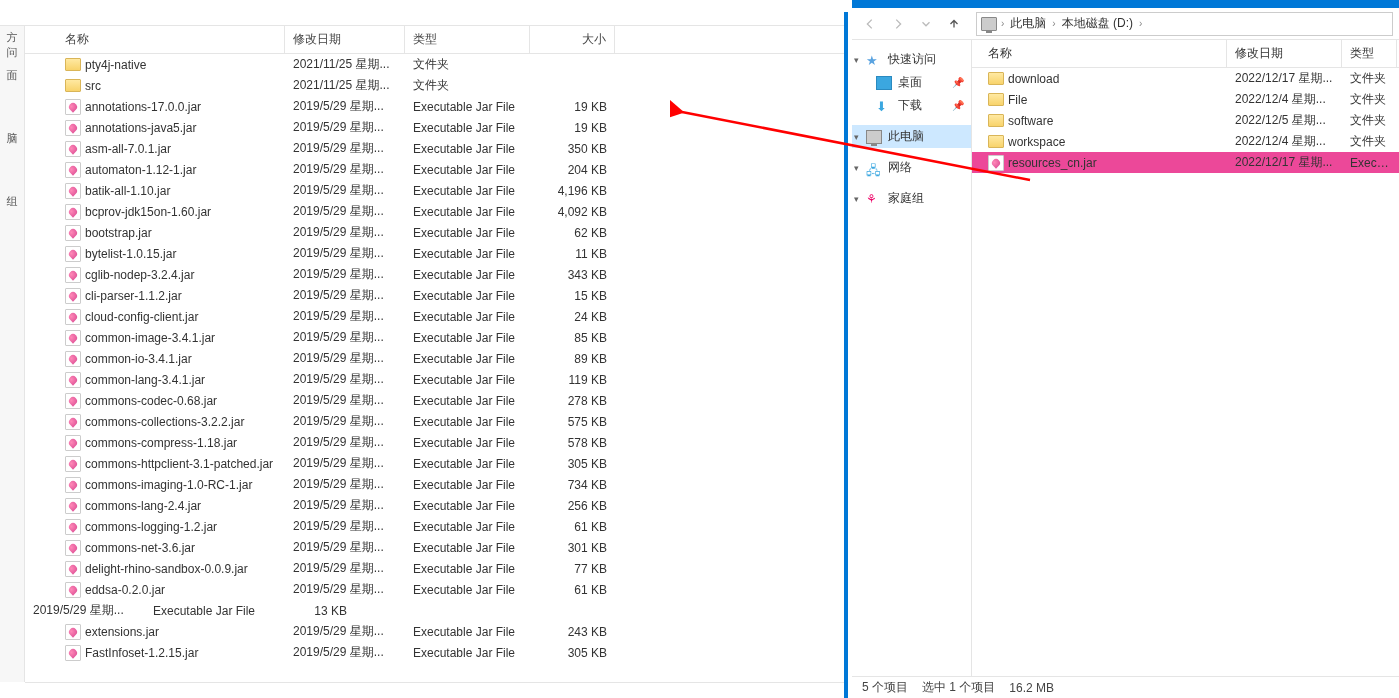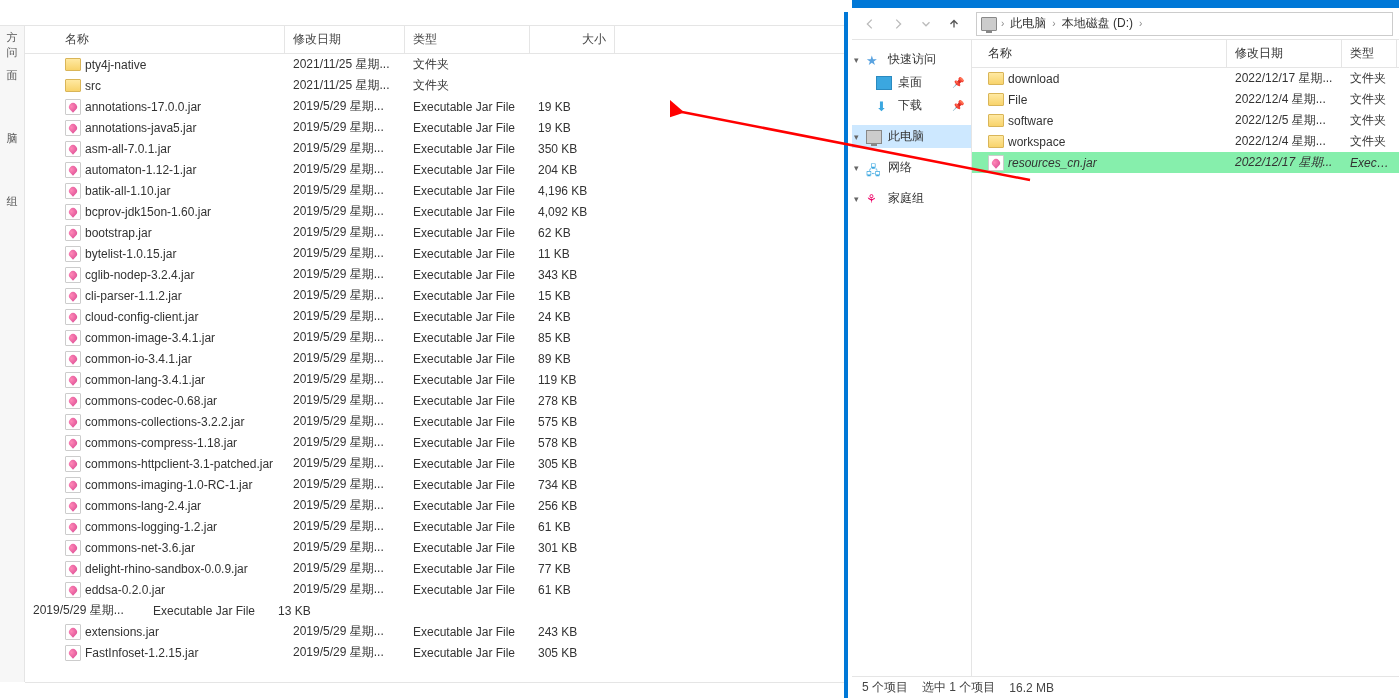--- a/index.html
+++ b/index.html
@@ -20,21 +20,21 @@
 .col-date { width: 120px; }
 .col-type { width: 125px; }
 .col-size { width: 85px; justify-content: flex-end; }
 
 .file-list { overflow-y: auto; height: calc(100% - 28px); }
 .file-row { display: flex; height: 21px; align-items: center; cursor: default; }
 .file-row .cell { padding: 0 8px; overflow: hidden; white-space: nowrap; text-overflow: ellipsis; }
 .c-name { width: 260px; display: flex; align-items: center; gap: 4px; padding-left: 40px !important; }
 .c-date { width: 120px; }
 .c-type { width: 125px; }
-.c-size { width: 85px; text-align: left; }
+.c-size { width: 85px; text-align: right; }
 
 .icon-folder { width: 16px; height: 13px; background: linear-gradient(#ffe9a2, #f8d36b); border: 1px solid #d9b558; border-radius: 1px; flex-shrink: 0; }
 .icon-jar { width: 16px; height: 16px; background: #fff; border: 1px solid #ccc; border-radius: 1px; flex-shrink: 0; position: relative; }
 .icon-jar::after { content: ""; position: absolute; left: 3px; top: 3px; width: 8px; height: 8px; background: radial-gradient(circle at 40% 30%, #f59, #c06); border-radius: 50% 50% 50% 0; transform: rotate(-45deg); opacity: .7; }
 
 .left-footer { position: absolute; left: 25px; bottom: 0; right: 0; height: 28px; border-top: 1px solid #e5e5e5; background: #fff; }
 
 
 .rw-title { height: 8px; background: #0078d7; }
 .rw-toolbar { height: 32px; background: #fff; border-bottom: 1px solid #e5e5e5; display: flex; align-items: center; padding: 0 6px; gap: 4px; }
@@ -65,21 +65,21 @@
 
 .rw-files { flex: 1; }
 .rw-header { display: flex; height: 28px; align-items: center; border-bottom: 1px solid #e5e5e5; }
 .rw-header .col { padding: 0 8px; border-right: 1px solid #e5e5e5; height: 100%; display: flex; align-items: center; }
 .rcol-name { width: 255px; padding-left: 16px !important; }
 .rcol-date { width: 115px; }
 .rcol-type { width: 55px; }
 .rw-list .file-row .rc-name { width: 255px; display: flex; align-items: center; gap: 4px; padding-left: 16px !important; }
 .rw-list .file-row .rc-date { width: 115px; }
 .rw-list .file-row .rc-type { width: 55px; }
-.rw-list .file-row.selected { background: #86efac; font-style: italic; }
+.rw-list .file-row.selected { background: #ec4899; }
 
 .rw-status { height: 22px; border-top: 1px solid #e5e5e5; display: flex; align-items: center; padding: 0 10px; gap: 14px; color: #444; }
 
 
 .arrow-svg { position: absolute; left: 670px; top: 100px; width: 380px; height: 100px; pointer-events: none; z-index: 100; }
 </style>
 </head>
 <body>
 
 <div class="window-left">

